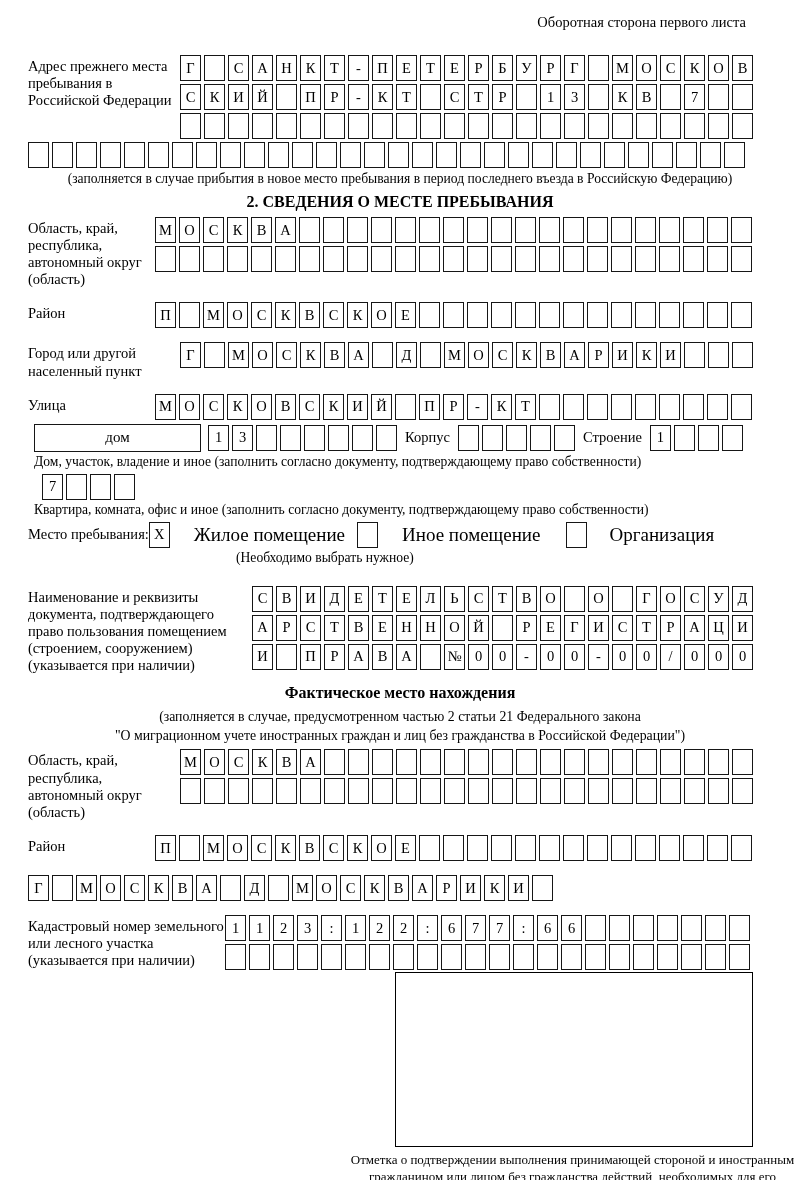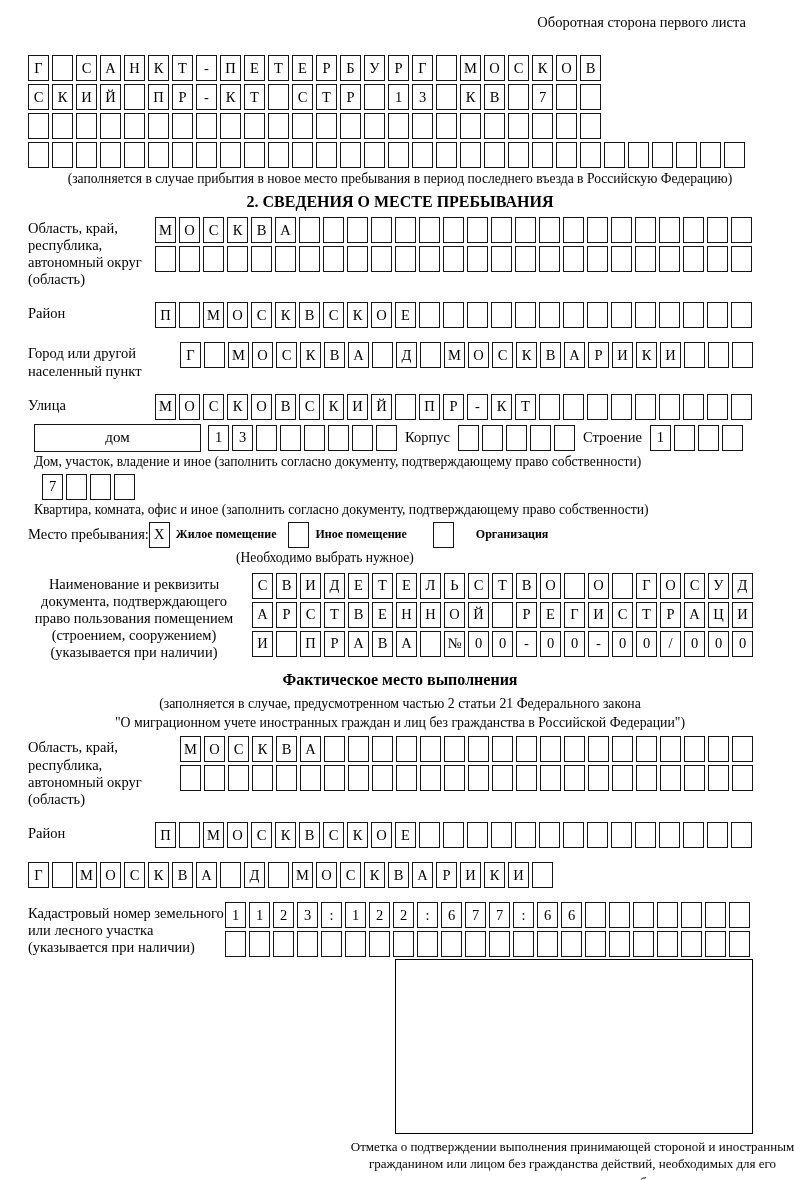--- a/index.html
+++ b/index.html
@@ -37,40 +37,43 @@
   .labelbox {
     border:1.5px solid #161616; height:28px; flex:0 0 auto;
     display:flex; align-items:center; justify-content:center;
     font-size:15px;
   }
   .house-row, .apt-row { margin:4px 0 2px 6px; align-items:center; }
   .inline-label { font-size:14.5px; padding:0 8px; white-space:nowrap; }
 
   .stay-row { align-items:center; margin-top:4px; }
   .stay-label { font-size:14.5px; }
-  .opt-label { font-size:12px; margin:0 12px 0 6px;font-weight:bold; }
-  .hint { font-size:13.6px; margin:2px 0 6px 208px; } .mt3 { margin-top:14px; } .mt4 { margin-top:7px;text-align:center; }
+  .opt-label { font-size:19px; margin:0 12px 0 24px; }
+  .hint { font-size:13.6px; margin:2px 0 6px 208px; } .mt3 { margin-top:14px; } .mt4 { margin-top:20px; }
 
   .fact-captions { text-align:center; font-size:13.8px; line-height:1.35; margin-bottom:4px; }
 
   .mark-box {
     width:358px; height:175px; margin-left:367px; margin-top:2px;
     border:1.8px solid #000;
   }
   .mark-caption {
     width:445px; margin-left:322px; margin-top:4px;
     text-align:center; font-size:13px; line-height:1.35;
   }
 </style>
 </head>
 <body>
 
 <div class="header-note">Оборотная сторона первого листа</div>
 
 <div class="row">
+  <div class="label w152">
+    <span class="inner">Адрес прежнего места пребывания в Российской Федерации</span>
+  </div>
   <div class="rows">
     <div class="cells">
         <div class="cell">Г</div>
         <div class="cell"></div>
         <div class="cell">С</div>
         <div class="cell">А</div>
         <div class="cell">Н</div>
         <div class="cell">К</div>
         <div class="cell">Т</div>
         <div class="cell">-</div>
@@ -462,21 +465,21 @@
         <div class="cell">0</div>
         <div class="cell">0</div>
         <div class="cell">/</div>
         <div class="cell">0</div>
         <div class="cell">0</div>
         <div class="cell">0</div>
       </div>
   </div>
 </div>
 
-<div class="sec-title" style="margin-top:10px;">Фактическое место выполнения</div>
+<div class="sec-title" style="margin-top:10px;">Фактическое место нахождения</div>
 <div class="fact-captions">
   <div>(заполняется в случае, предусмотренном частью 2 статьи 21 Федерального закона</div>
   <div>"О миграционном учете иностранных граждан и лиц без гражданства в Российской Федерации")</div>
 </div>
 
 <div class="row">
   <div class="label w152">
     <span class="inner">Область, край, республика, автономный округ (область)</span>
   </div>
   <div class="rows">

